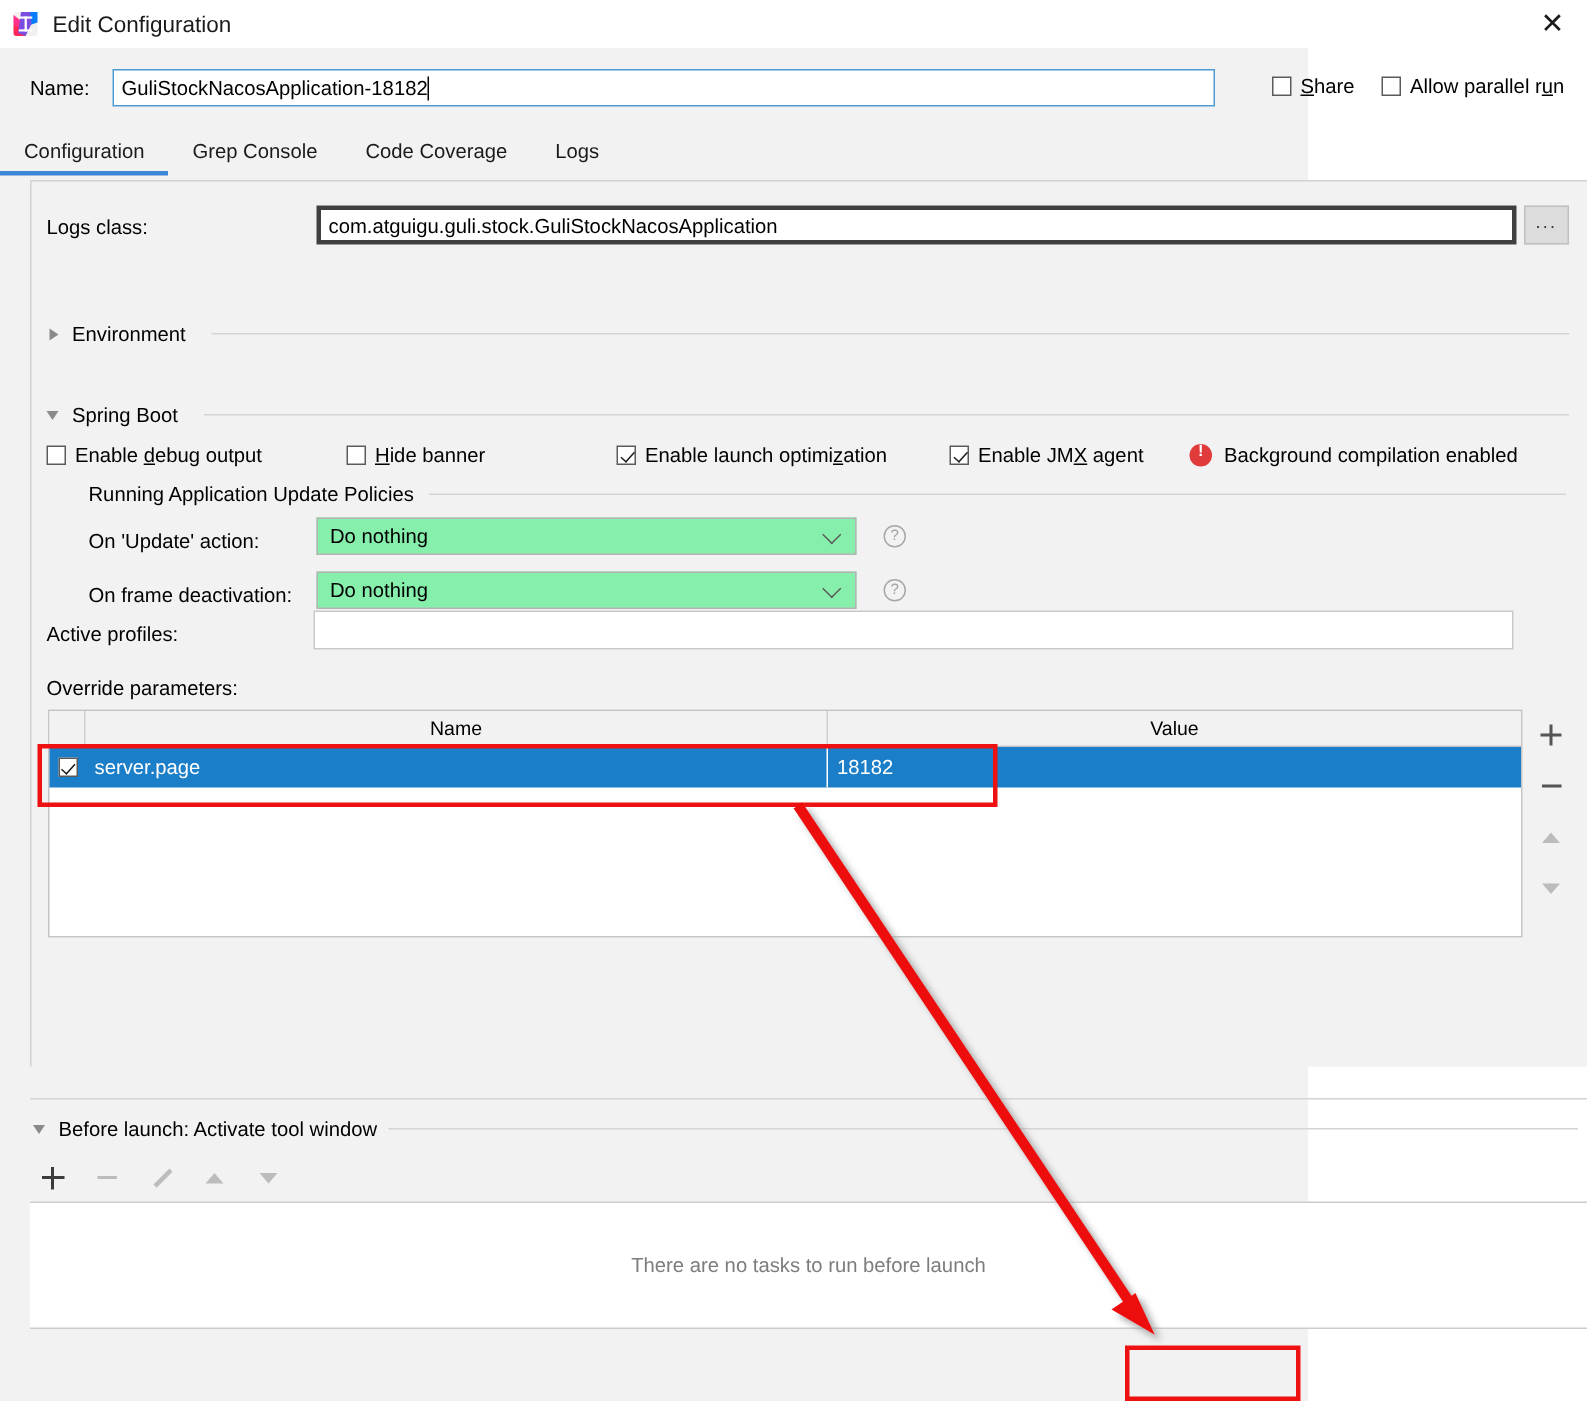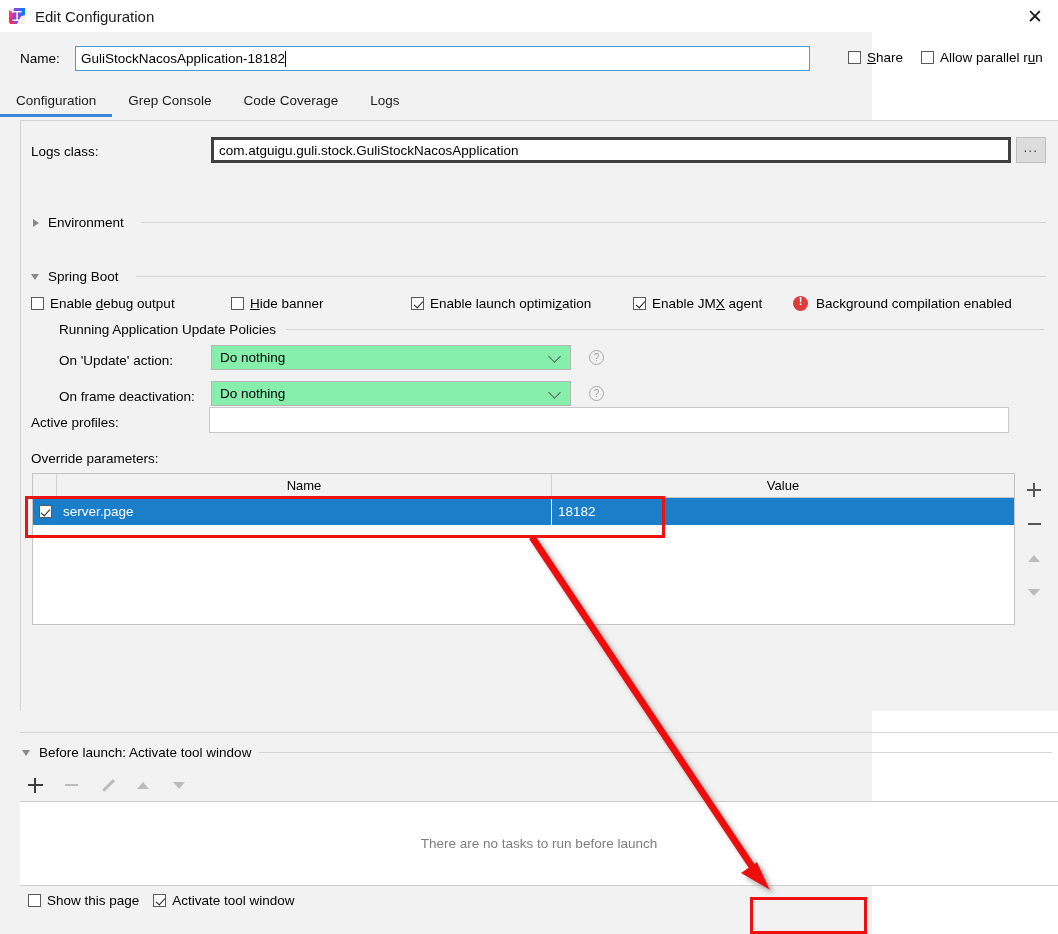--- a/index.html
+++ b/index.html
@@ -666,30 +666,20 @@
       </div>
     <div class="bl-btn">
         <span class="tri-dn-l"></span>
       </div>
   </div>
 
   <div class="bl-panel">
     <span>There are no tasks to run before launch</span>
   </div>
 
-  <div class="bottom-checks">
-    <label class="cb">
-      <span class="box"></span>
-      <span>Show this page</span>
-    </label>
-    <label class="cb">
-      <span class="box checked"></span>
-      <span>Activate tool window</span>
-    </label>
-  </div>
 
 </div>
 
 <div class="anno-rect anno-row"></div>
 <div class="anno-rect anno-ok"></div>
 <svg class="anno-arrow">
   <defs>
     <filter id="shdw" x="-30%" y="-30%" width="180%" height="180%">
       <feDropShadow dx="4" dy="4" stdDeviation="2.5" flood-color="#999999" flood-opacity="0.85"></feDropShadow>
     </filter>

